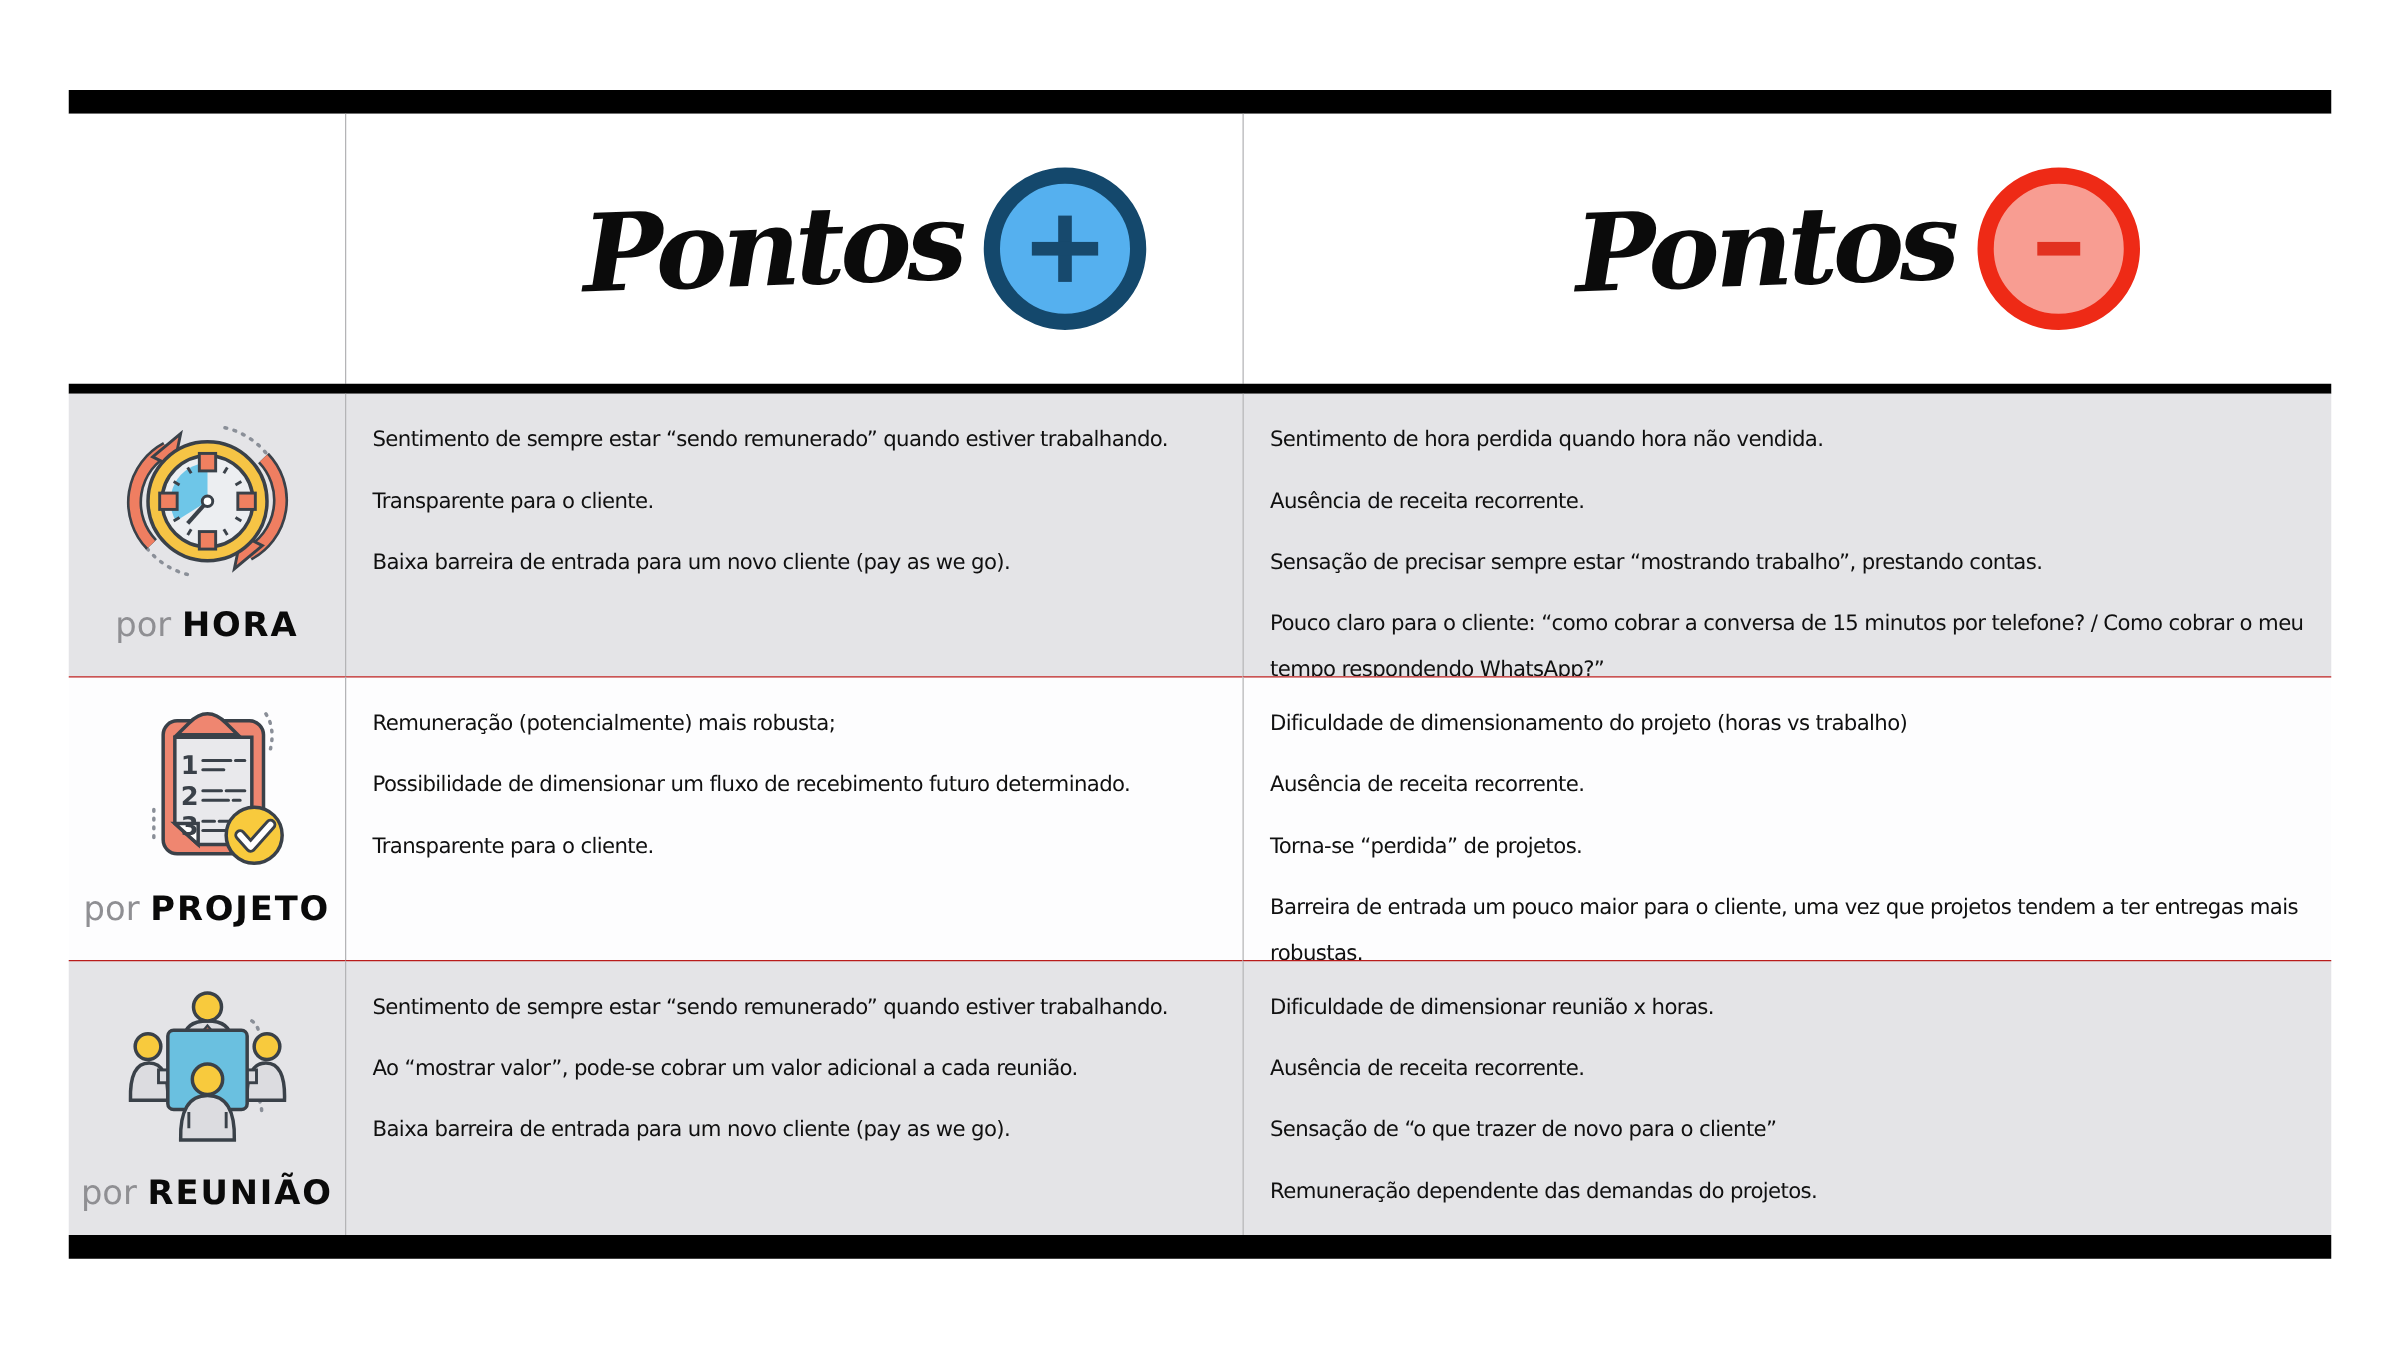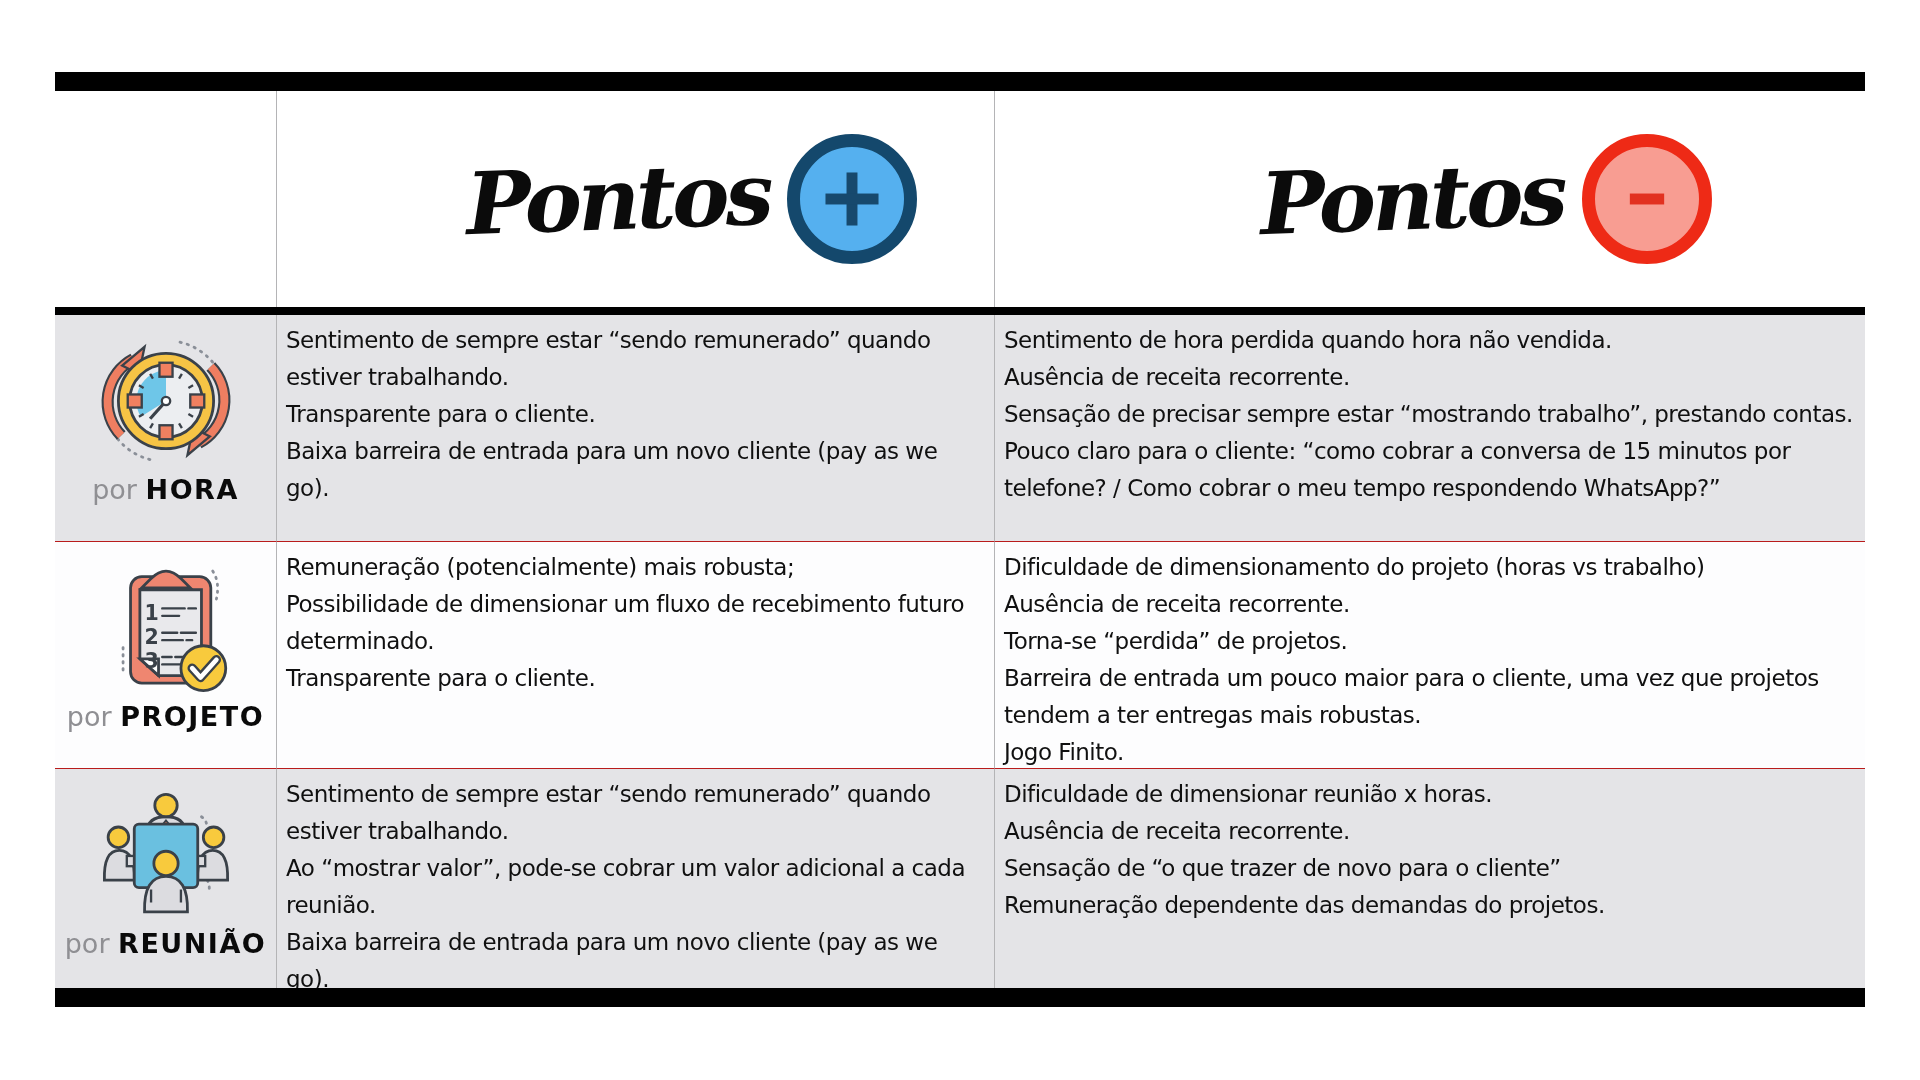--- a/index.html
+++ b/index.html
@@ -33,26 +33,26 @@
     line-height:1;
   }
   .badge{width:104px;height:104px;border-radius:50%;flex:0 0 auto;
          display:flex;align-items:center;justify-content:center;}
   .badge.plus{background:#55b0ef;border:13px solid #14486c;}
   .badge.minus{background:#f89d92;border:13px solid #ee2a16;}
   .badge svg{width:78px;height:78px;display:block;}
 
   .labelcell{display:flex;flex-direction:column;align-items:center;padding-top:16px;}
   .labelcell svg{width:150px;height:140px;display:block;}
-  .rowlabel{margin-top:3px;font-size:27px;white-space:nowrap;}
+  .rowlabel{margin-top:14px;font-size:27px;white-space:nowrap;}
   .rowlabel .por{color:#8f8f93;font-weight:normal;}
   .rowlabel .strong{color:#0a0a0a;font-weight:bold;letter-spacing:1.5px;}
 
   .cell{padding:7px 10px 4px 9px;color:#101010;}
-  .cell p{margin:0;font-size:23px;line-height:37px;letter-spacing:-0.5px;}
+  .cell p{margin:12px;font-size:17px;line-height:37px;letter-spacing:-0.5px;}
 </style>
 </head>
 <body>
 
 <div>
   <div class="bar top"></div>
 
   <div class="grid">
 
     <div class="hdr c1"></div>

